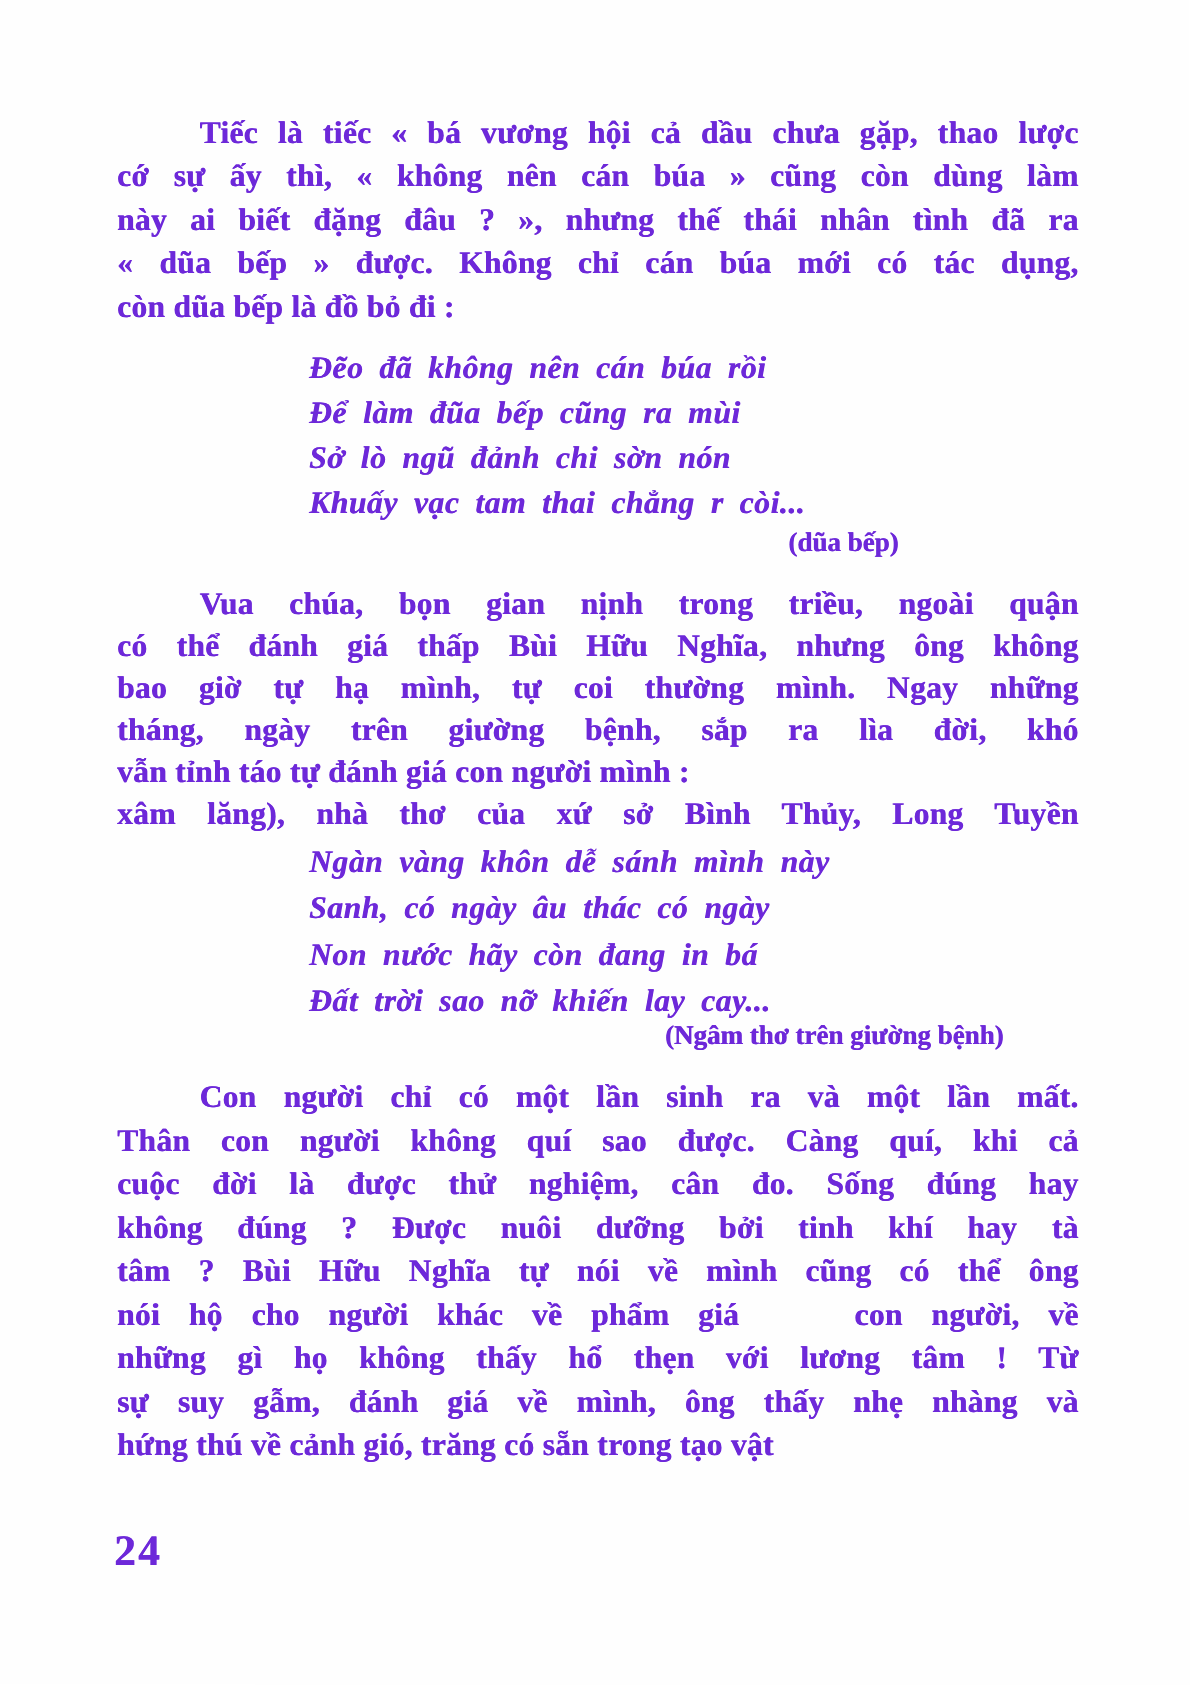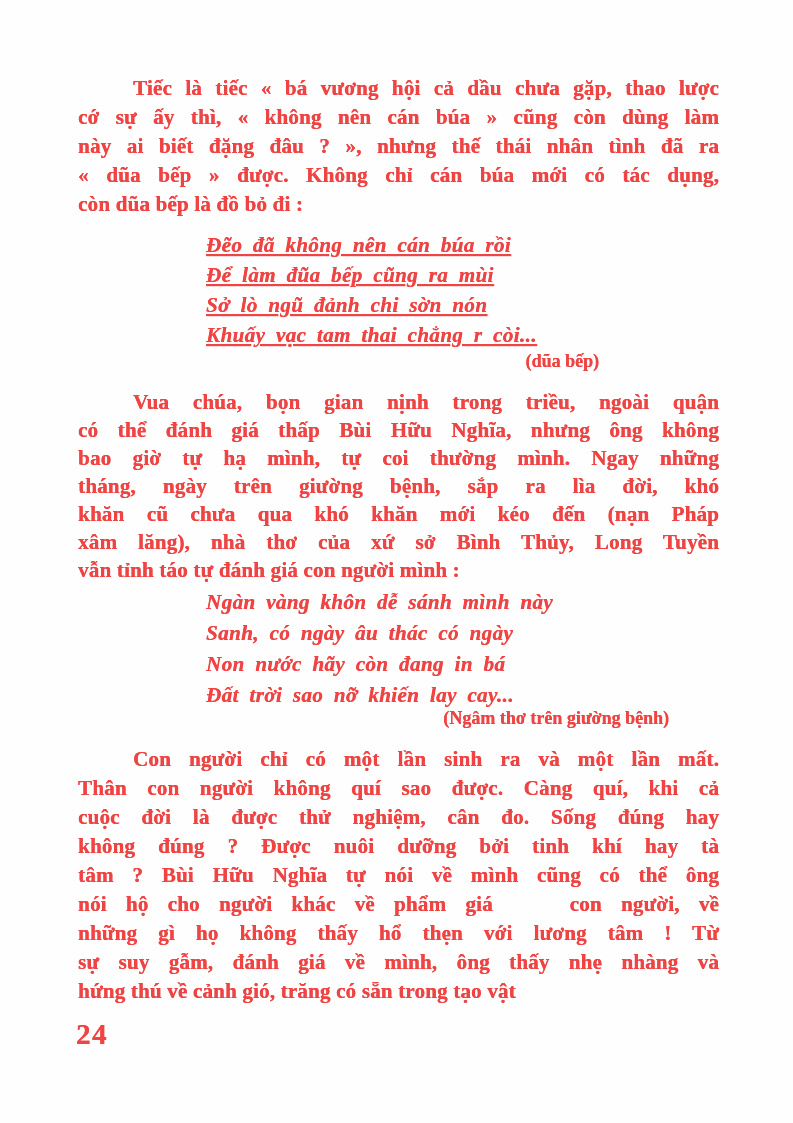--- a/index.html
+++ b/index.html
@@ -7,21 +7,21 @@
     padding: 0;
     background: #ffffff;
   }
   .page {
     position: relative;
     width: 793px;
     height: 1123px;
     background: #fefefe;
     overflow: hidden;
     font-family: "Liberation Serif", "DejaVu Serif", serif;
-    color: #ef4444;
+    color: #6d28d9;
   }
   .column {
     position: absolute;
     left: 78px;
     top: 74px;
     width: 641px;
   }
   
   .para {
     font-weight: 700;
@@ -41,21 +41,21 @@
   .b4 .line { line-height: 29px; }
   
   .poem {
     font-weight: 700;
     font-style: italic;
     font-size: 21px;
     padding-left: 128px;
     letter-spacing: 0.4px;
     word-spacing: 5px;
   }
-  .b1 { margin-top: 11px; text-decoration: underline; }
+  .b1 { margin-top: 11px; }
   .b1 .line { line-height: 30px; }
   .b3 { margin-top: 3px; }
   .b3 .line { line-height: 31px; }
   
   .attr {
     font-weight: 700;
     font-size: 18px;
     line-height: 22px;
     text-align: right;
   }
@@ -97,23 +97,22 @@
         <div class="line last">Khuấy vạc tam thai chẳng r còi...</div>
       </section>
 
     <div class="attr attr1">(dũa bếp)</div>
 
     <section class="para b2">
         <div class="line first">Vua chúa, bọn gian nịnh trong triều, ngoài quận</div>
         <div class="line">có thể đánh giá thấp Bùi Hữu Nghĩa, nhưng ông không</div>
         <div class="line">bao giờ tự hạ mình, tự coi thường mình. Ngay những</div>
         <div class="line">tháng, ngày trên giường bệnh, sắp ra lìa đời, khó</div>
-        <div class="line">khăn cũ chưa qua khó khăn mới kéo đến (nạn Pháp</div>
+        <div class="line last">vẫn tỉnh táo tự đánh giá con người mình :</div>
         <div class="line">xâm lăng), nhà thơ của xứ sở Bình Thủy, Long Tuyền</div>
-        <div class="line last">vẫn tỉnh táo tự đánh giá con người mình :</div>
       </section>
 
     <section class="poem b3">
         <div class="line">Ngàn vàng khôn dễ sánh mình này</div>
         <div class="line">Sanh, có ngày âu thác có ngày</div>
         <div class="line">Non nước hãy còn đang in bá</div>
         <div class="line last">Đất trời sao nỡ khiến lay cay...</div>
       </section>
 
     <div class="attr attr2">(Ngâm thơ trên giường bệnh)</div>

